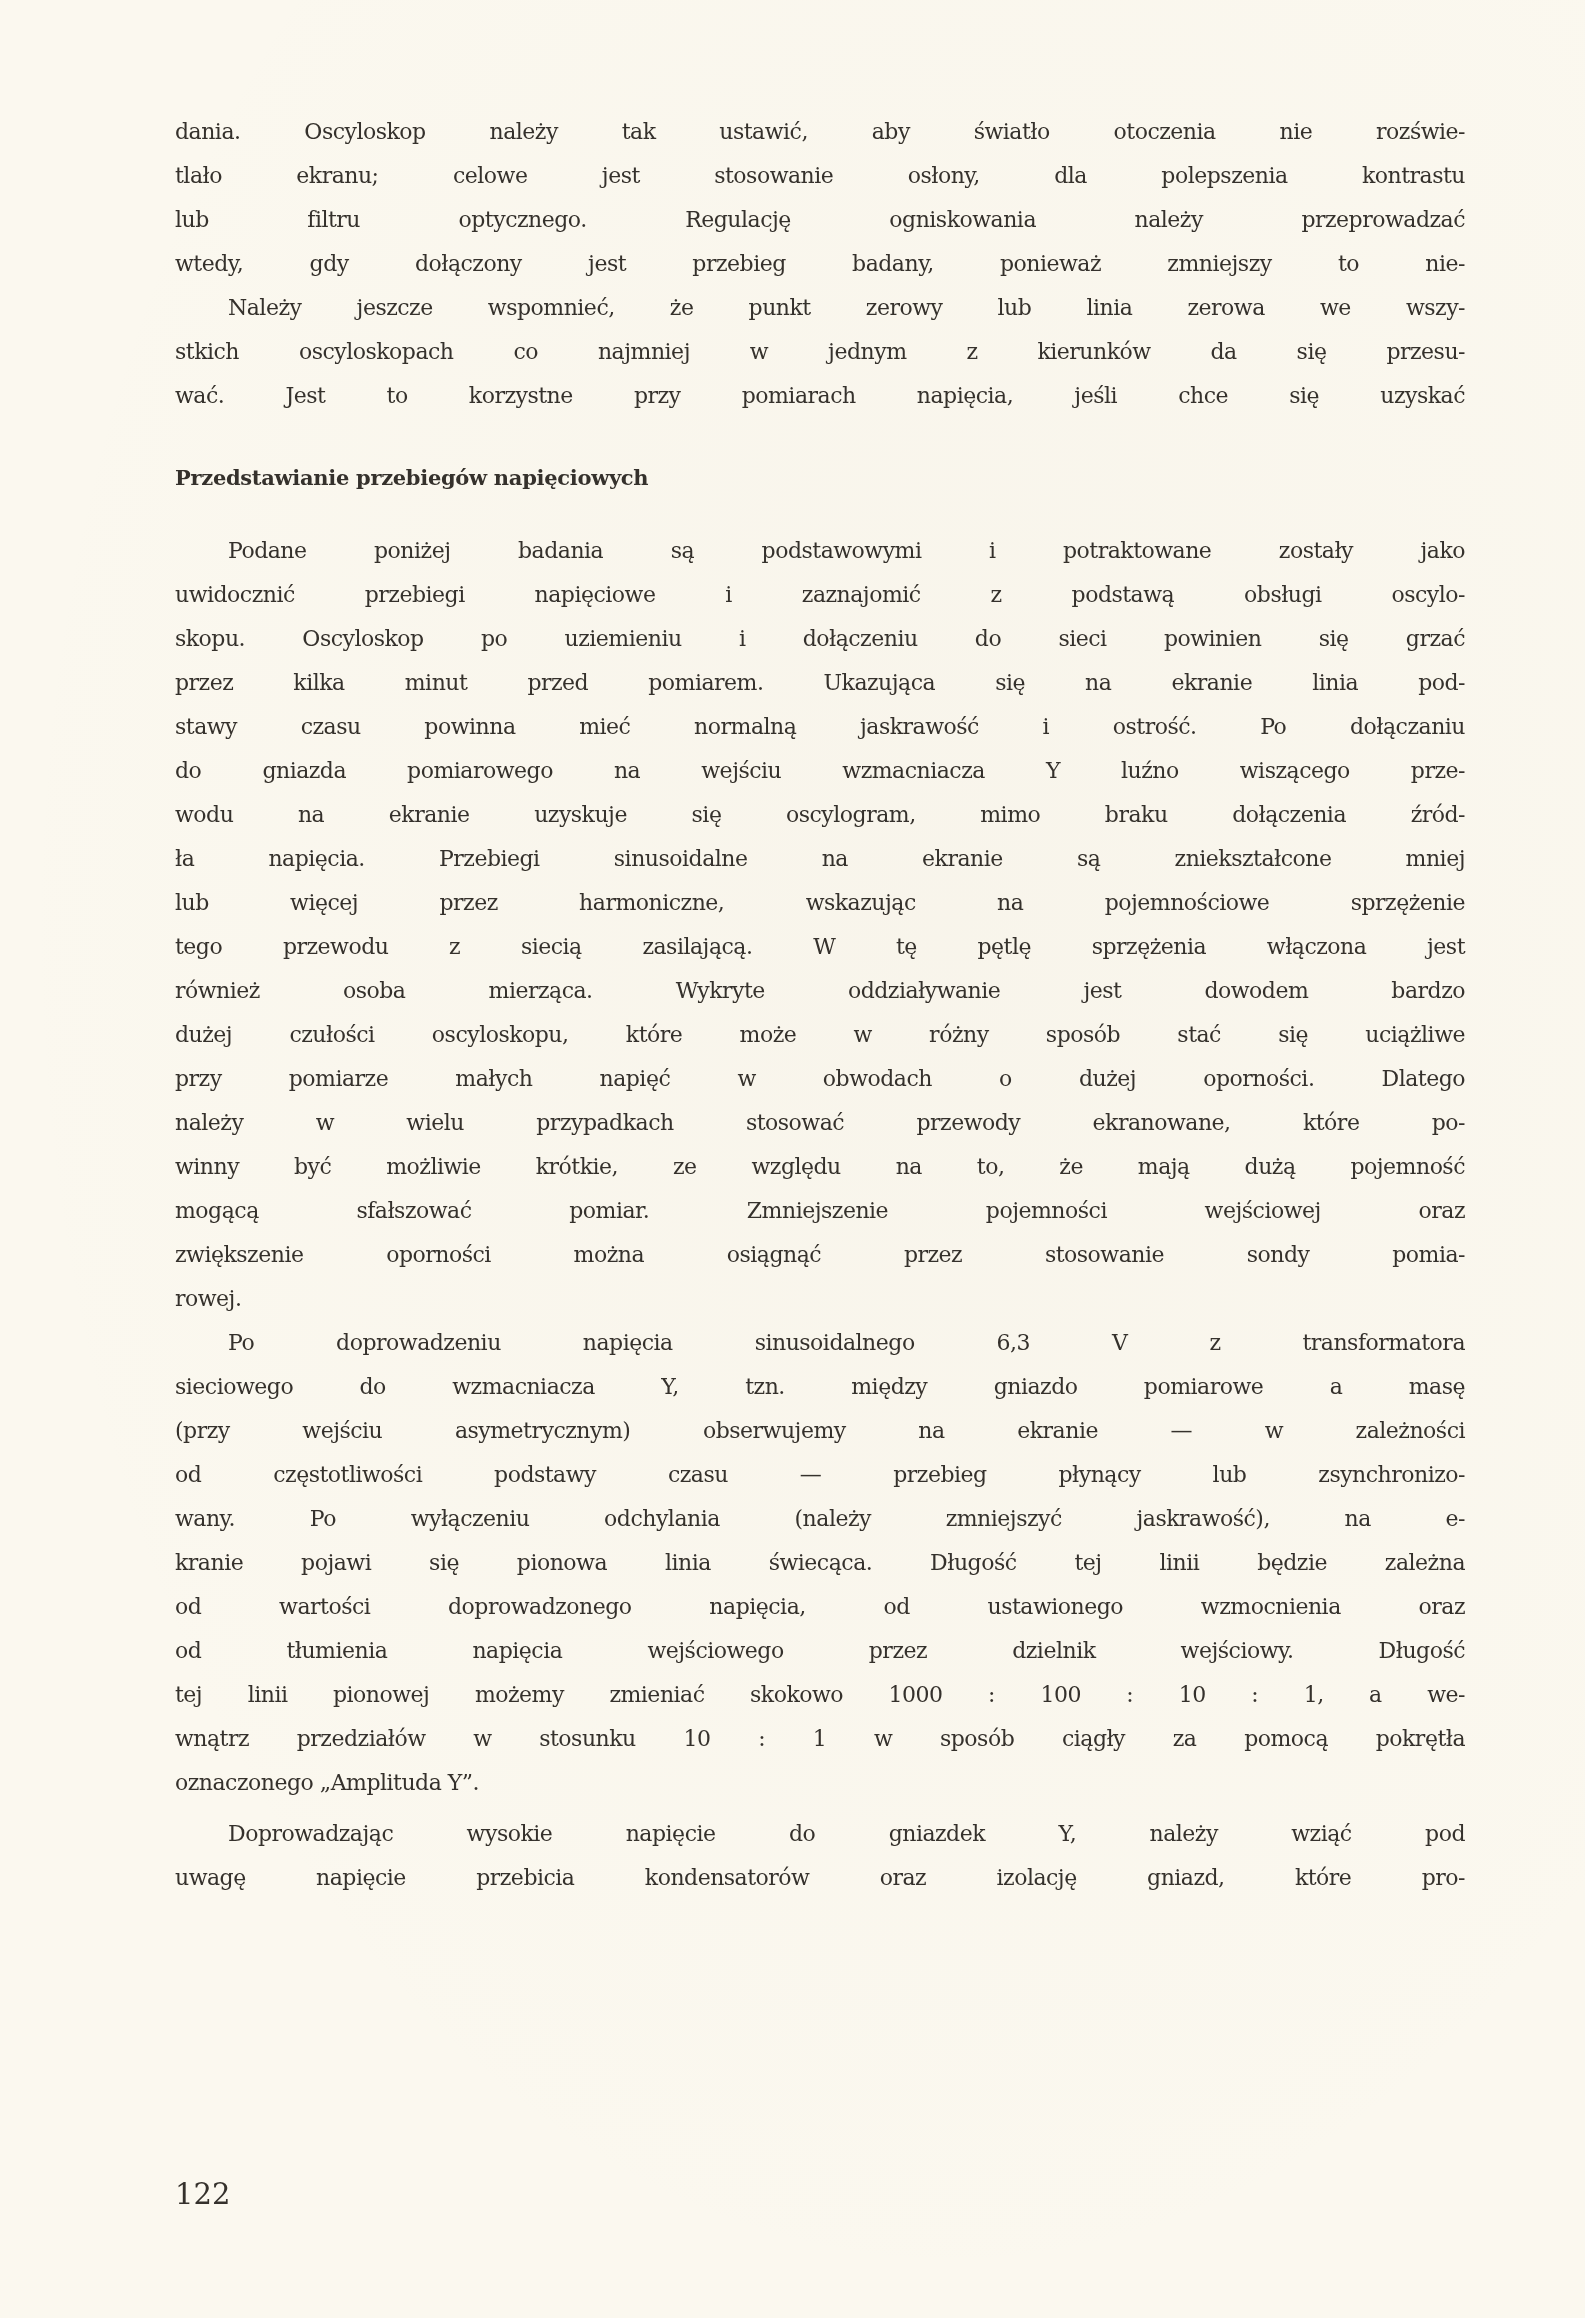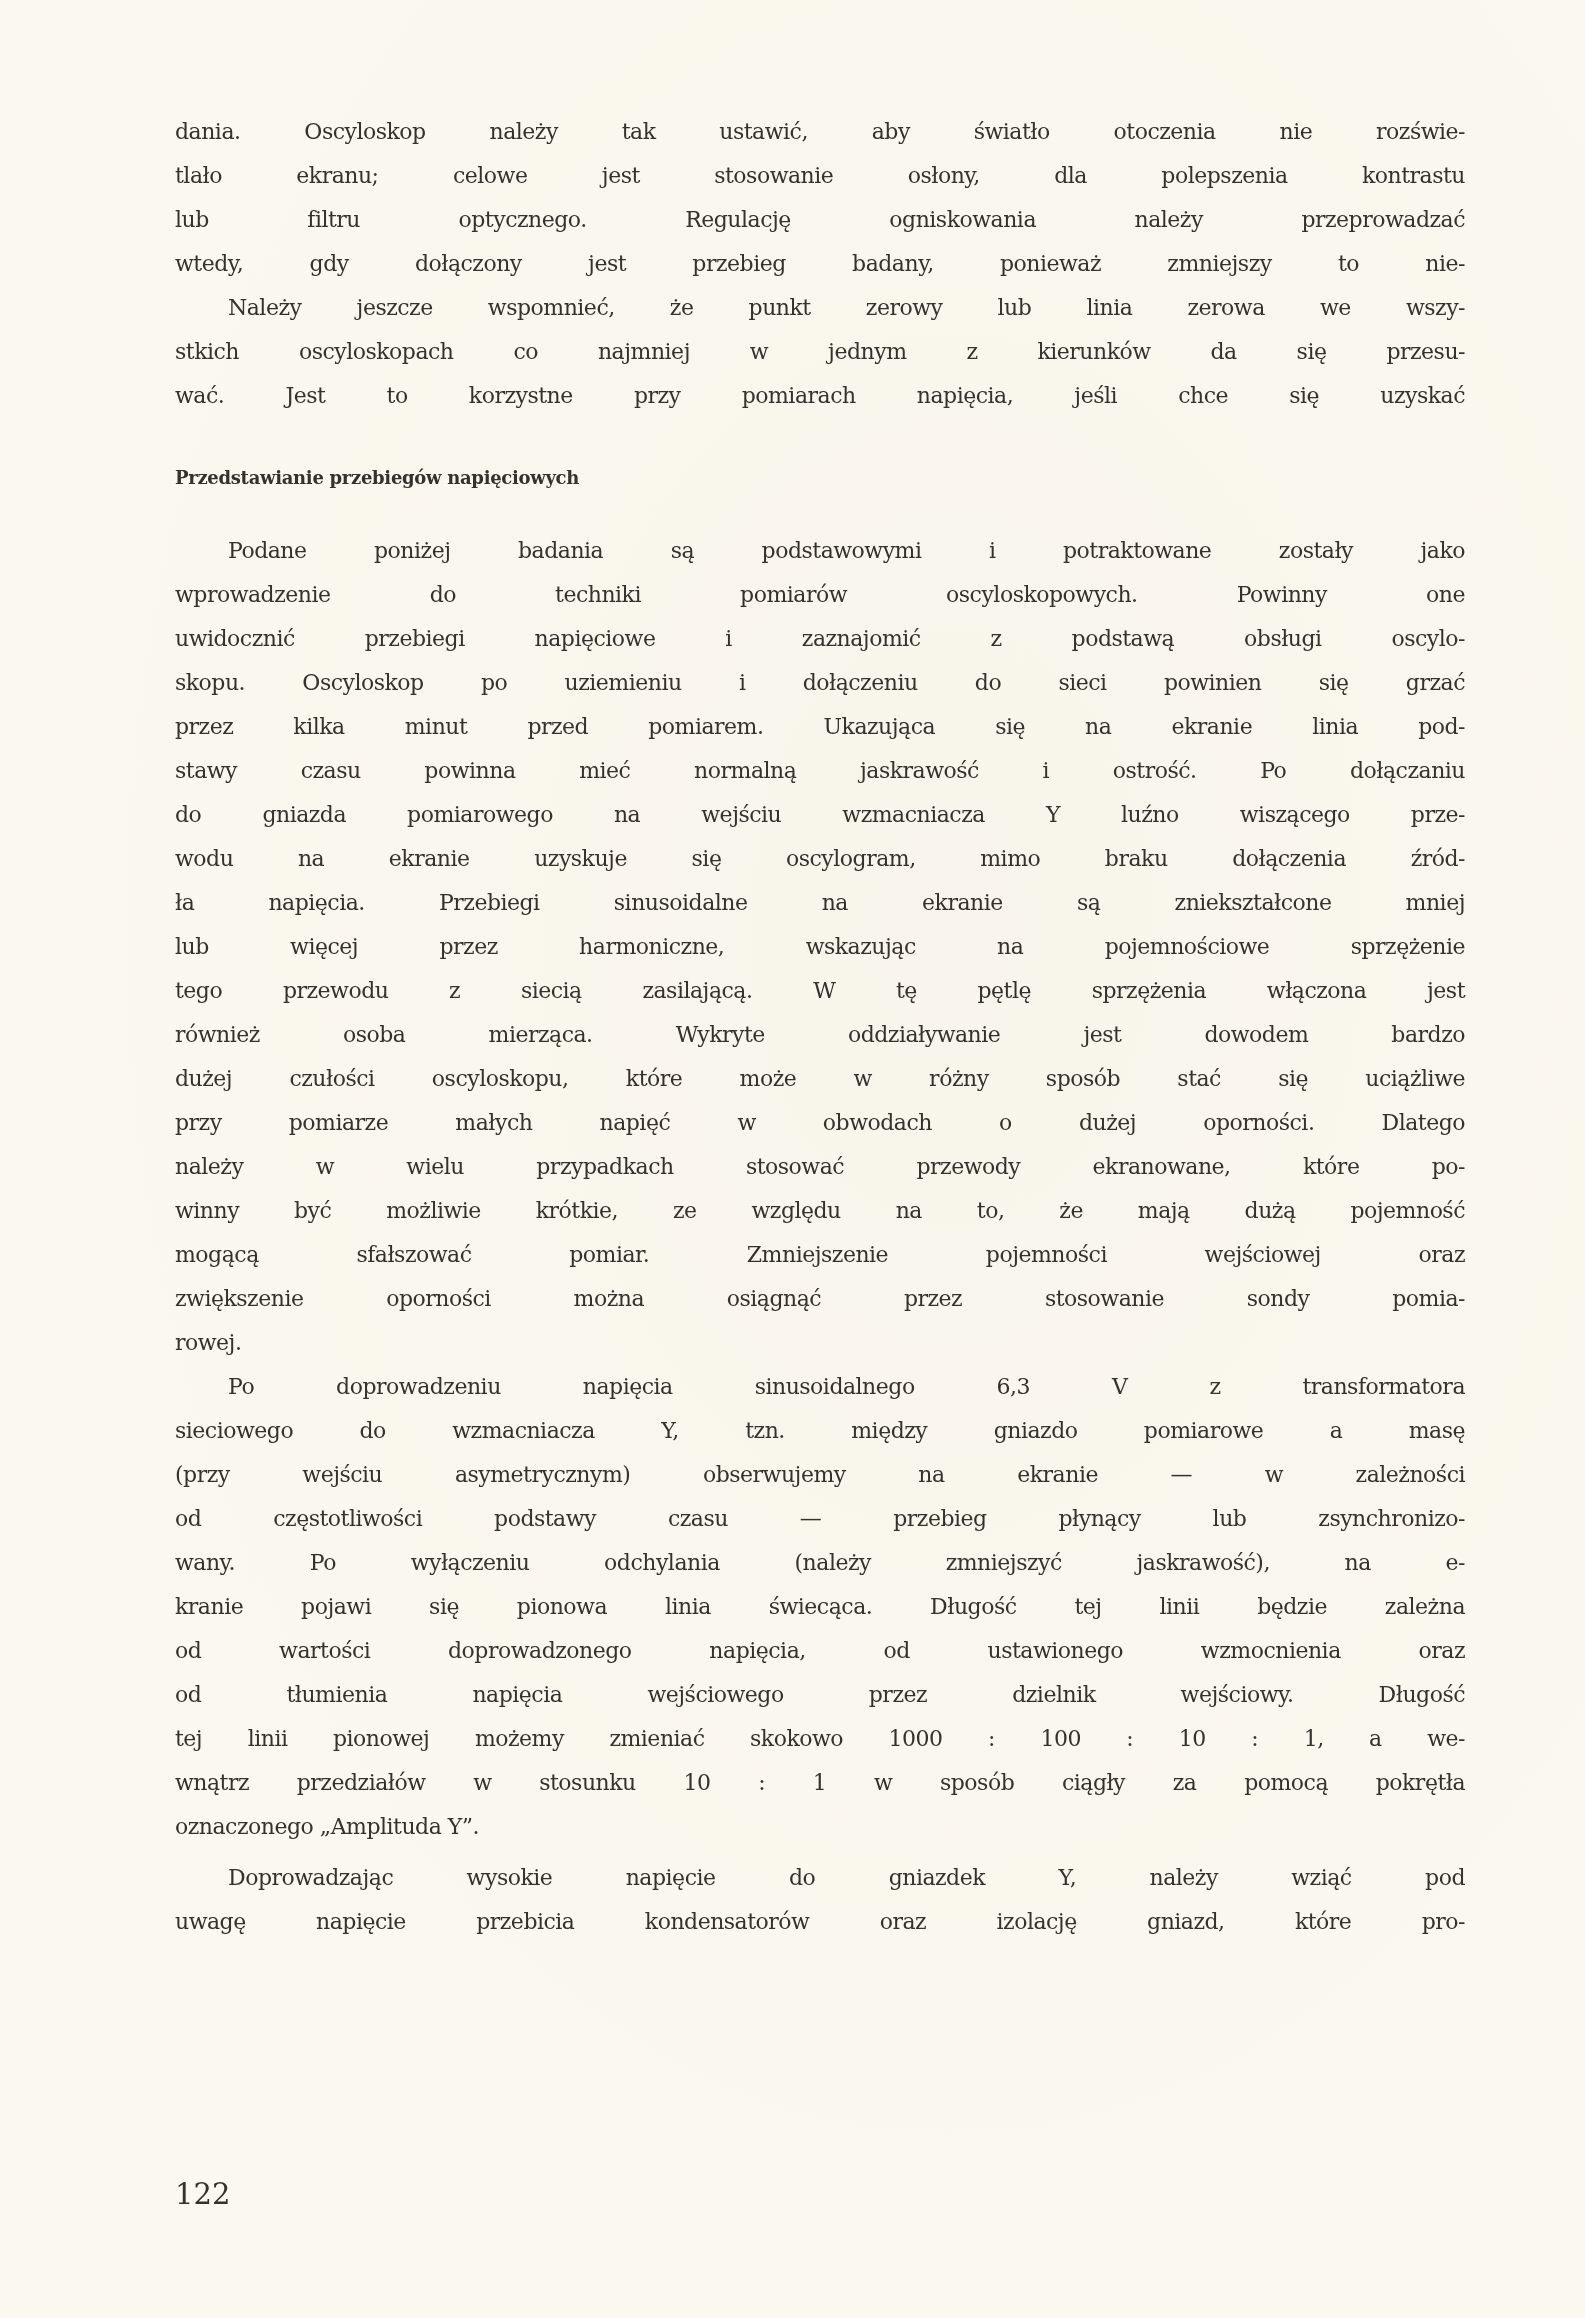--- a/index.html
+++ b/index.html
@@ -26,21 +26,21 @@
     white-space: nowrap;
     overflow: visible;
     letter-spacing: -0.5px;
     word-spacing: 0px;
   }
   .line.last { text-align-last: left; }
   .line.indent { padding-left: 53px; }
   .heading {
     display: block;
     font-weight: bold;
-    font-size: 18px;
+    font-size: 21px;
     height: 44px;
     line-height: 44px;
     margin-top: 38px;
     margin-bottom: 29px;
     letter-spacing: -0.3px;
   }
   .gap { height: 6.8px; }
   .page-number {
     position: absolute;
     left: 175px; top: 2177px;
@@ -71,21 +71,20 @@
   <div>
     <span class="line indent">Należy jeszcze wspomnieć, że punkt zerowy lub linia zerowa we wszy-</span>
     <span class="line">stkich oscyloskopach co najmniej w jednym z kierunków da się przesu-</span>
     <span class="line">wać. Jest to korzystne przy pomiarach napięcia, jeśli chce się uzyskać</span>
   </div>
 
   <h2 class="heading">Przedstawianie przebiegów napięciowych</h2>
 
   <div>
     <span class="line indent">Podane poniżej badania są podstawowymi i potraktowane zostały jako</span>
-    <span class="line">wprowadzenie do techniki pomiarów oscyloskopowych. Powinny one</span>
     <span class="line">uwidocznić przebiegi napięciowe i zaznajomić z podstawą obsługi oscylo-</span>
     <span class="line">skopu. Oscyloskop po uziemieniu i dołączeniu do sieci powinien się grzać</span>
     <span class="line">przez kilka minut przed pomiarem. Ukazująca się na ekranie linia pod-</span>
     <span class="line">stawy czasu powinna mieć normalną jaskrawość i ostrość. Po dołączaniu</span>
     <span class="line">do gniazda pomiarowego na wejściu wzmacniacza Y luźno wiszącego prze-</span>
     <span class="line">wodu na ekranie uzyskuje się oscylogram, mimo braku dołączenia źród-</span>
     <span class="line">ła napięcia. Przebiegi sinusoidalne na ekranie są zniekształcone mniej</span>
     <span class="line">lub więcej przez harmoniczne, wskazując na pojemnościowe sprzężenie</span>
     <span class="line">tego przewodu z siecią zasilającą. W tę pętlę sprzężenia włączona jest</span>
     <span class="line">również osoba mierząca. Wykryte oddziaływanie jest dowodem bardzo</span>

